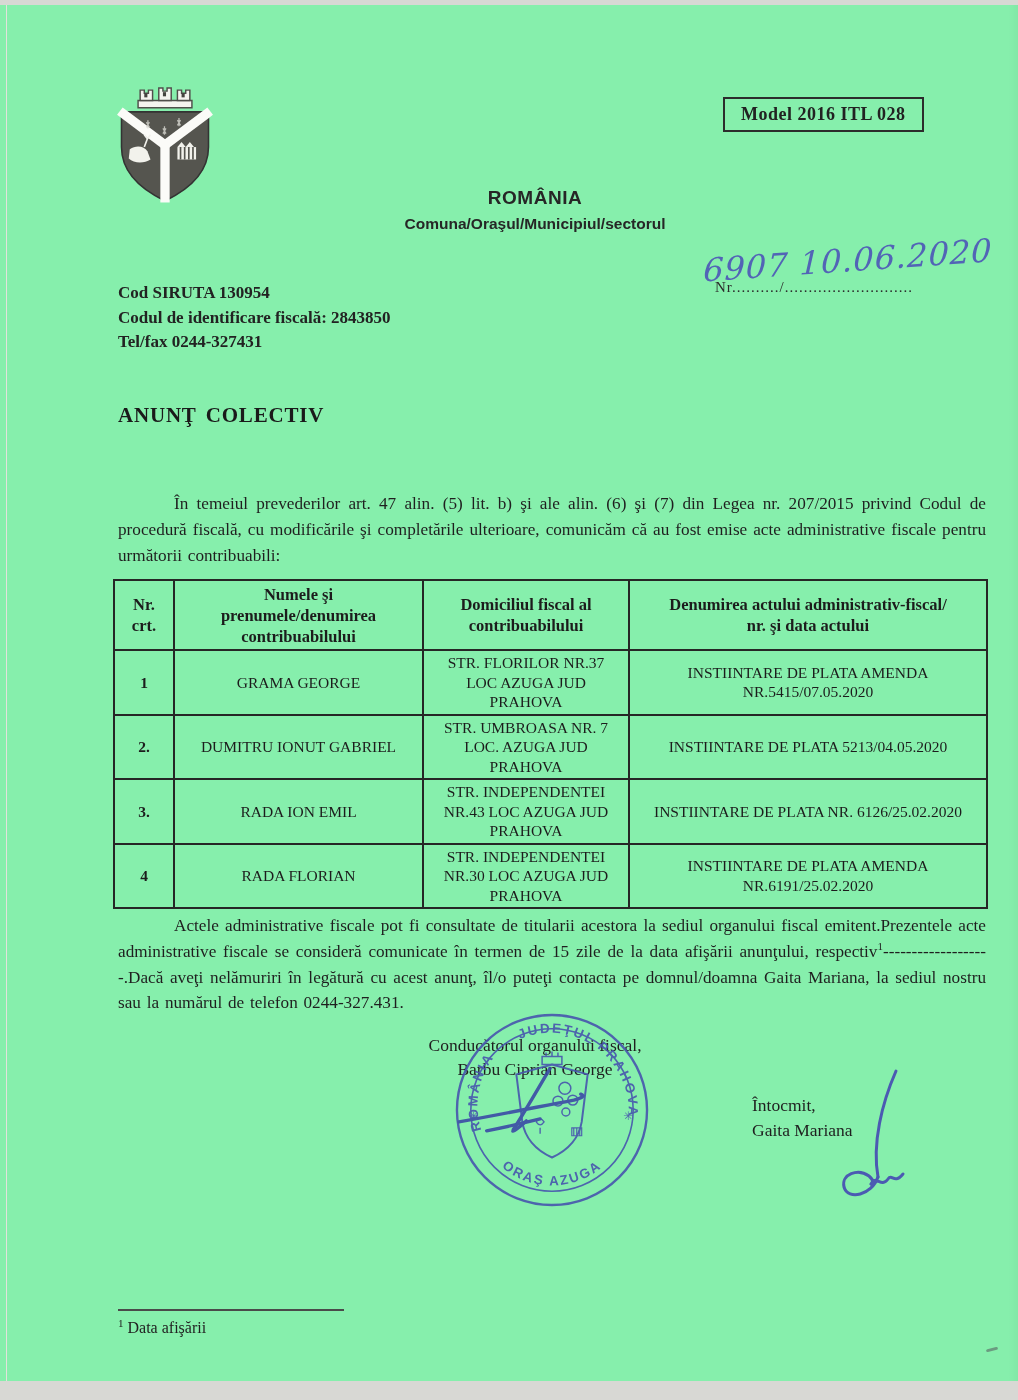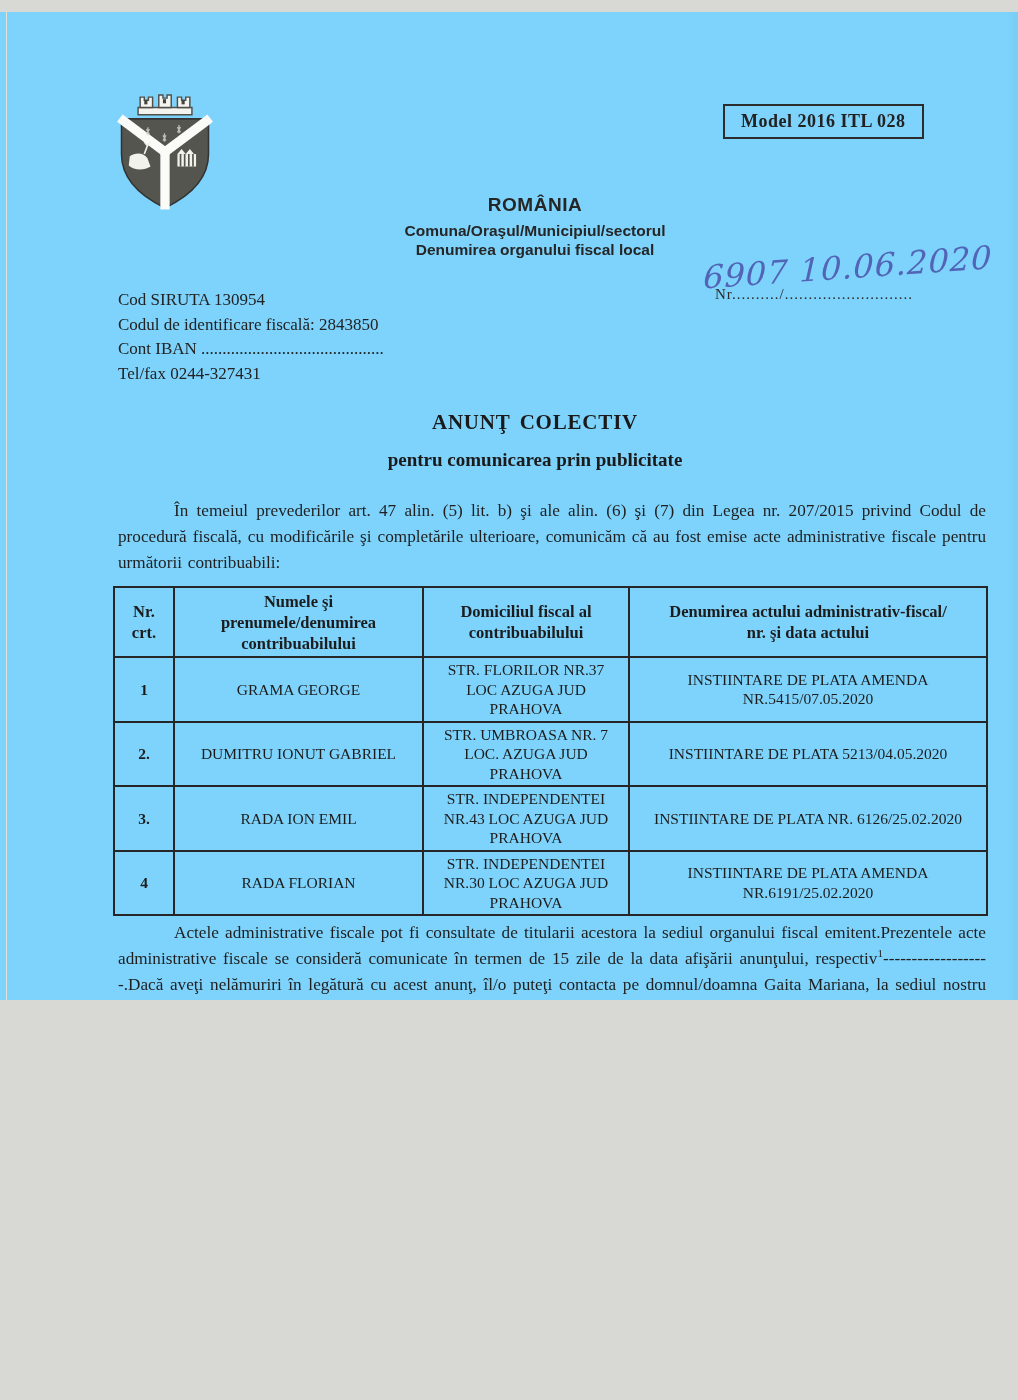--- a/index.html
+++ b/index.html
@@ -1,19 +1,19 @@
 <!DOCTYPE html>
 <html><head>
 <meta charset="utf-8">
 <style>
   * { margin:0; padding:0; box-sizing:border-box; }
   html,body { background:#d8d8d4; }
   .page {
-    position:relative; width:1018px; height:988px; margin:12px auto;
-    background:#7dd3fc; overflow:hidden; color:#1d1d1d;
+    position:relative; width:1018px; height:1376px; margin:5px auto;
+    background:#86efac; overflow:hidden; color:#1d1d1d;
     font-family:"Liberation Serif", serif;
   }
   .scan-edge { position:absolute; left:6px; top:0; width:1px; height:100%; background:#e2e2dc; }
   .scan-shade { position:absolute; right:0; top:0; width:10px; height:100%;
     background:linear-gradient(to left, rgba(0,0,0,0.03), transparent); }
 
   
   .coat { position:absolute; left:112px; top:82px; width:106px; height:116px; }
 
   
@@ -34,24 +34,24 @@
   .handwritten {
     position:absolute; left:8px; top:-2px; width:300px;
     font-family:"DejaVu Serif", serif; font-style:italic;
     font-size:32px; color:#5264b6; letter-spacing:1px;
     transform:rotate(-4deg) skewX(-6deg); white-space:nowrap;
   }
   .nr-dots { position:absolute; left:20px; top:36px; font-size:15px; color:#2a2a2a; letter-spacing:1px; }
 
   
   .address { position:absolute; left:118px; top:276px; width:440px;
-    font-size:17px; line-height:24.5px; color:#222; }
-
-  
-  .title-block { position:absolute; left:118px; top:398px; width:834px; text-align:center; color:#1a1a1a; }
+    font-size:17px; line-height:24.5px; color:#222;font-weight:bold; }
+
+  
+  .title-block { position:absolute; left:118px; top:398px; width:834px; text-align:left; color:#1a1a1a; }
   .title-main { font-size:21px; font-weight:bold; letter-spacing:0.8px; word-spacing:3px; }
   .title-sub { font-size:19px; font-weight:bold; margin-top:14px; }
 
   
   .para {
     position:absolute; left:118px; width:868px; font-size:17.2px; line-height:25.8px;
     text-align:justify; text-indent:56px; color:#1f1f1f; word-spacing:1.5px;
   }
   .p-intro { top:486px; }
   .p-body { top:908px; }
@@ -136,38 +136,35 @@
     </svg>
   </div>
 
   <div class="model-box">
     <span>Model 2016 ITL 028</span>
   </div>
 
   <div class="head-center">
     <div class="head-country">ROMÂNIA</div>
     <div class="head-org">Comuna/Oraşul/Municipiul/sectorul</div>
-    <div class="head-org">Denumirea organului fiscal local</div>
   </div>
 
   <div class="nr-area">
     <div class="handwritten">6907 10.06.2020</div>
     <div class="nr-dots">Nr........../...........................</div>
   </div>
 
   <div class="address">
     <div>Cod SIRUTA 130954</div>
     <div>Codul de identificare fiscală: 2843850</div>
-    <div>Cont IBAN ...........................................</div>
     <div>Tel/fax 0244-327431</div>
   </div>
 
   <div class="title-block">
     <div class="title-main">ANUNŢ COLECTIV</div>
-    <div class="title-sub">pentru comunicarea prin publicitate</div>
   </div>
 
   <div class="para p-intro">În temeiul prevederilor art. 47 alin. (5) lit. b) şi ale alin. (6) şi (7) din Legea nr. 207/2015 privind Codul de procedură fiscală, cu modificările şi completările ulterioare, comunicăm că au fost emise acte administrative fiscale pentru următorii contribuabili:</div>
 
   <table class="tbl">
     <colgroup>
       <col class="col-nr">
         <col class="col-name">
         <col class="col-addr">
         <col class="col-act">

